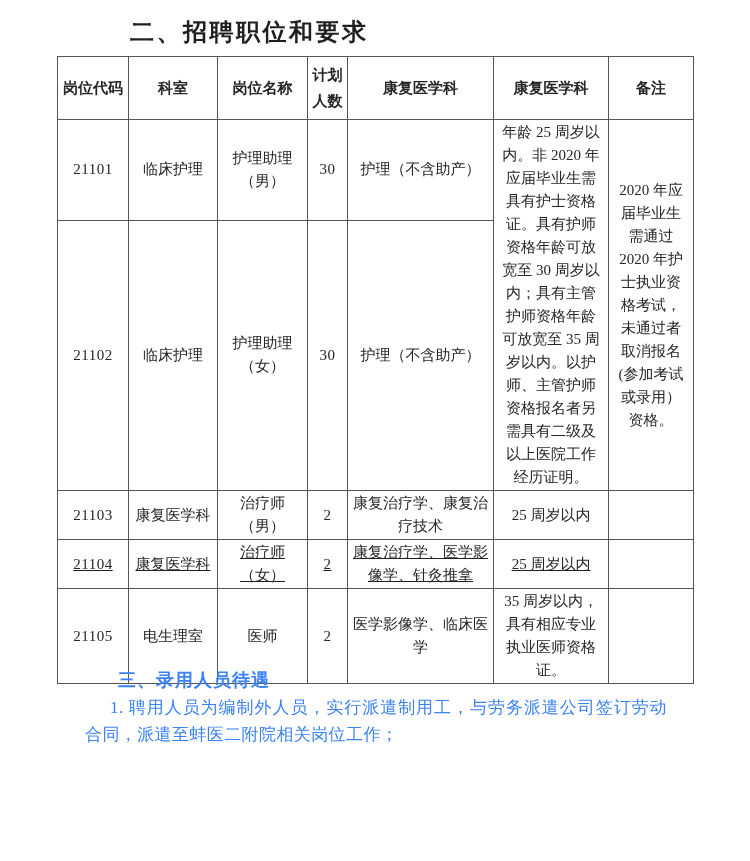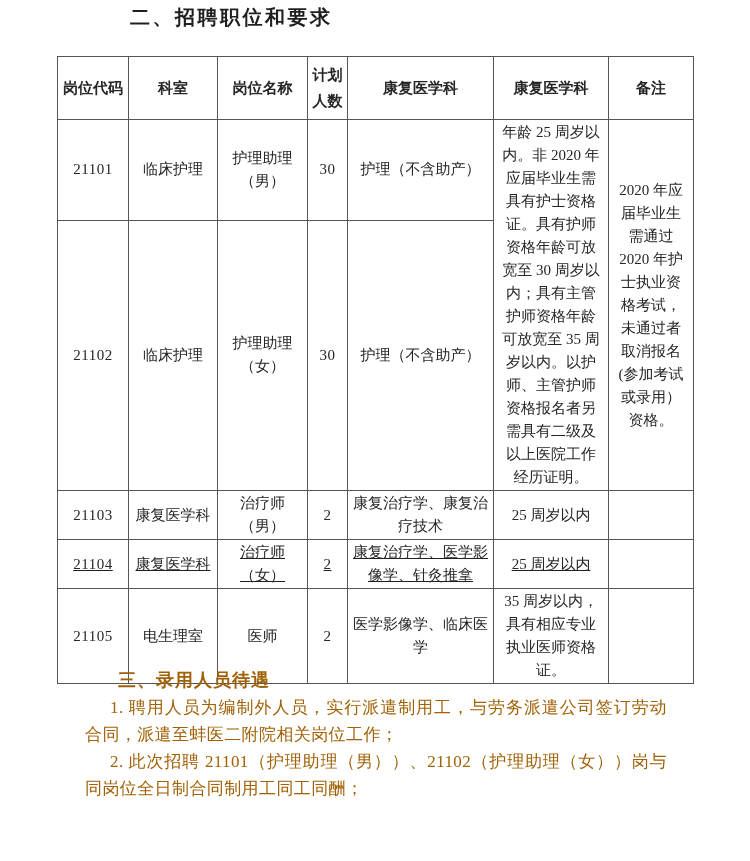--- a/index.html
+++ b/index.html
@@ -2,22 +2,22 @@
 <html><head>
 <meta charset="utf-8">
 <style>
   * { margin:0; padding:0; box-sizing:border-box; }
   html,body { background:#ffffff; }
   .page {
     position:relative; width:750px; height:861px; background:#ffffff;
     font-family:"Liberation Serif","DejaVu Serif",serif; color:#1f1f1f; overflow:hidden;
   }
   .doc-heading {
-    position:absolute; left:130px; top:5px;
-    font-size:20px; font-weight:bold; letter-spacing:2.5px; line-height:24px;
+    position:absolute; left:130px; top:20px;
+    font-size:24px; font-weight:bold; letter-spacing:2.5px; line-height:24px;
   }
   table.recruit { position:absolute; left:57px; top:56px; border-collapse:collapse; table-layout:fixed; }
   .recruit th, .recruit td {
     border:1px solid #555555; text-align:center; vertical-align:middle;
     font-size:15px; line-height:23px; white-space:pre-line; padding:1px 5px;
     color:#262626; word-break:normal; overflow-wrap:break-word;
   }
   .recruit th { font-weight:bold; line-height:26px; padding:1px 2px; }
   .r-head { height:63px; }
   .r1 { height:96px; }
@@ -25,21 +25,21 @@
   .r3 { height:47px; }
   .r4 { height:47px;text-decoration:underline; }
   .r5 { height:68px; }
   .cell-pair { line-height:34px; }
   .cell-major { padding:1px 11px; }
   .cell-other-merged { line-height:23.4px; padding:0 6px; }
   .cell-note-merged { line-height:28px; padding:0 8px;margin-left:46px; }
   .num { font-size:13.5px; letter-spacing:0.5px; }
   .section3 {
     position:absolute; left:85px; top:667px; width:582px;
-    font-size:17px; letter-spacing:0.4px; line-height:27px; color:#a16207;
+    font-size:17px; letter-spacing:0.4px; line-height:27px; color:#3b82f6;
   }
   .section3 .sec-title {
     font-size:18px; font-weight:bold; margin-left:33px; letter-spacing:1px; line-height:27px;
   }
   .section3 p { text-indent:25px; text-align:justify; }
 </style>
 </head>
 <body>
 
 <div class="page">
@@ -116,16 +116,15 @@
         <td class="cell-major">医学影像学、临床医学</td>
         <td class="cell-other-merged">35 周岁以内，具有相应专业执业医师资格证。</td>
         <td></td>
       </tr>
     </tbody>
   </table>
 
   <div class="section3">
     <div class="sec-title">三、录用人员待遇</div>
     <p>1. 聘用人员为编制外人员，实行派遣制用工，与劳务派遣公司签订劳动合同，派遣至蚌医二附院相关岗位工作；</p>
-    <p>2. 此次招聘 21101（护理助理（男））、21102（护理助理（女））岗与同岗位全日制合同制用工同工同酬；</p>
   </div>
 
 </div>
 
 </body></html>

